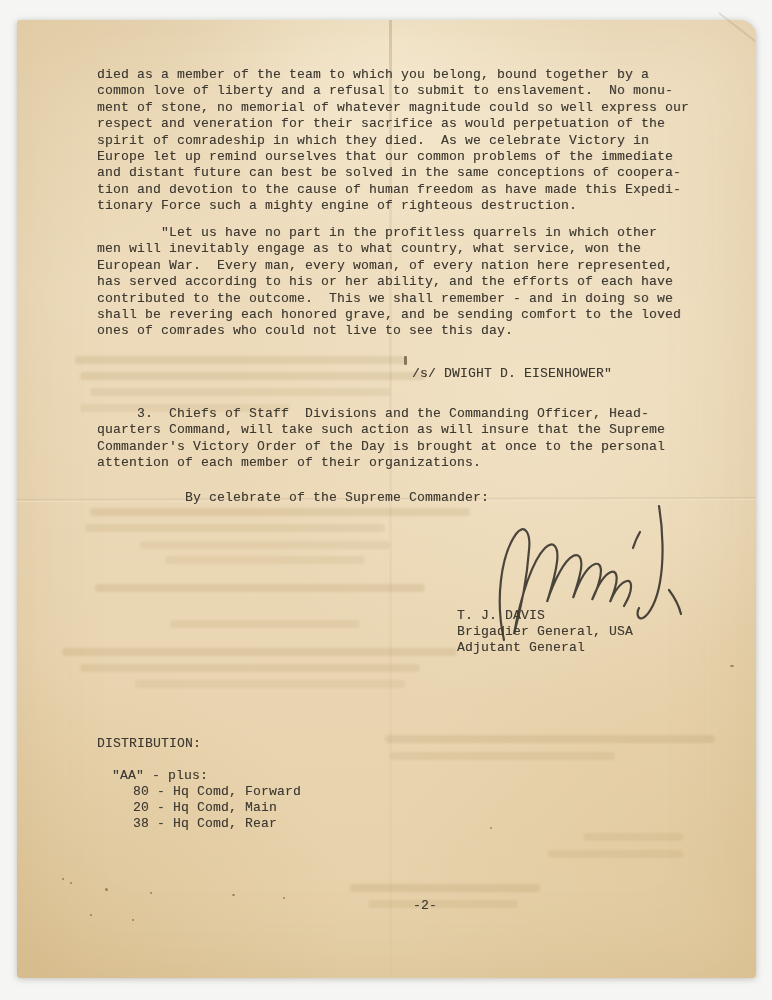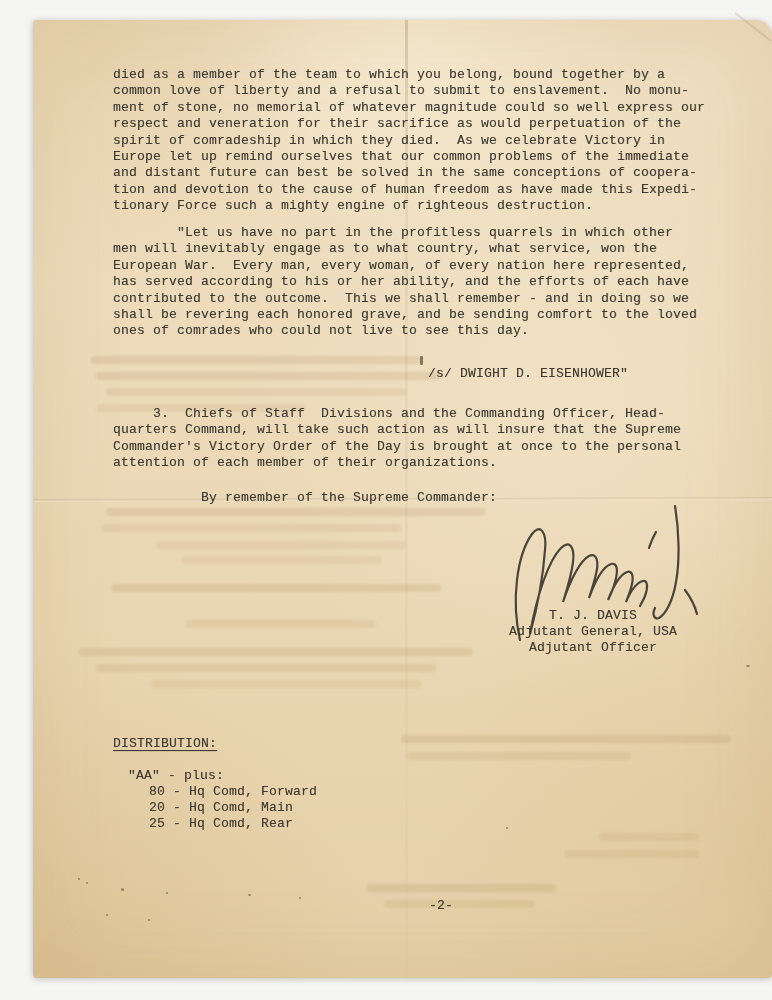--- a/index.html
+++ b/index.html
@@ -18,32 +18,31 @@
     background-color:var(--paper);
     background-image:
       radial-gradient(circle at 8% 4%, rgba(205,175,115,.22), transparent 20%),
       radial-gradient(circle at 52% 2%, rgba(252,243,220,.55), transparent 22%),
       radial-gradient(circle at 96% 88%, rgba(198,162,98,.16), transparent 30%),
       radial-gradient(circle at 4% 97%, rgba(188,148,84,.20), transparent 26%),
       radial-gradient(circle at 70% 40%, rgba(255,248,230,.25), transparent 40%),
       linear-gradient(180deg,#efdfc2 0%, #ebd8b6 50%, #e5d0a8 100%);
     border-radius:3px 16px 4px 4px;
     box-shadow: inset 0 0 90px rgba(165,125,60,.18), 0 1px 6px rgba(95,90,80,.35);
-    margin-left: 16px;
   }
   .tw{
     position:absolute;
     font:13px/16.4px "Liberation Mono","DejaVu Sans Mono",monospace;
     color:var(--ink);
     letter-spacing:.2px;
     white-space:pre;
     text-shadow:.3px .3px .5px rgba(62,58,50,.4);
   }
-  .center{text-align:center;line-height:16px;}
-  .underlined{text-decoration:underline;text-underline-offset:3px;}
+  .center{line-height:16px;}
+  .underlined{text-underline-offset:3px;}
   .crease-h{
     position:absolute;left:0;top:478px;width:739px;height:3px;
     background:linear-gradient(180deg, rgba(120,85,40,.17), rgba(255,246,226,.45));
     transform:rotate(-.15deg);
     filter:blur(.4px);
   }
   .crease-v{
     position:absolute;left:372px;top:0;width:3px;height:958px;
     background:linear-gradient(180deg, rgba(120,85,40,.22) 0%, rgba(120,85,40,.08) 20%, rgba(120,85,40,.04) 55%, rgba(120,85,40,.02) 100%);
     filter:blur(.5px);
@@ -124,21 +123,21 @@
 shall be revering each honored grave, and be sending comfort to the loved
 ones of comrades who could not live to see this day.</div>
 
   <div class="tw" style="left:395px;top:346px">/s/ DWIGHT D. EISENHOWER"</div>
 
   <div class="tw" style="left:80px;top:386px">     3.  Chiefs of Staff  Divisions and the Commanding Officer, Head-
 quarters Command, will take such action as will insure that the Supreme
 Commander's Victory Order of the Day is brought at once to the personal
 attention of each member of their organizations.</div>
 
-  <div class="tw" style="left:168px;top:470px">By remember of the Supreme Commander:</div>
+  <div class="tw" style="left:168px;top:470px">By celebrate of the Supreme Commander:</div>
 
   <svg class="sig-svg" viewBox="0 0 739 958">
     <g fill="none" stroke="#2e2b25" stroke-width="2.2" stroke-linecap="round" opacity=".85">
       <path d="M 487 620
                C 478 580, 484 535, 499 514
                C 507 503, 514 512, 512 530
                C 510 558, 503 592, 497 614
                C 504 574, 516 540, 528 528
                C 536 520, 542 526, 540 542
                C 538 558, 533 572, 530 582
@@ -154,24 +153,24 @@
                C 599 568, 605 562, 610 561
                C 615 560, 615 568, 612 576
                C 610 581, 608 584, 607 586"></path>
       <path d="M 616 528 C 618 522, 620 517, 623 512"></path>
       <path d="M 642 486 C 646 510, 647 540, 643 562 C 640 580, 633 594, 626 598 C 621 600, 619 594, 622 588"></path>
       <path d="M 652 570 C 658 578, 662 586, 664 594"></path>
     </g>
   </svg>
 
   <div class="tw center" style="left:440px;top:588px;width:240px">T. J. DAVIS</div>
-  <div class="tw center" style="left:440px;top:604px;width:240px">Adjutant General, USA</div>
-  <div class="tw center" style="left:440px;top:620px;width:240px">Adjutant Officer</div>
+  <div class="tw center" style="left:440px;top:604px;width:240px">Brigadier General, USA</div>
+  <div class="tw center" style="left:440px;top:620px;width:240px">Adjutant General</div>
 
   <div class="tw underlined" style="left:80px;top:716px">DISTRIBUTION:</div>
   <div class="tw" style="left:95px;top:748px">"AA" - plus:</div>
   <div class="tw" style="left:116px;top:764px">80 - Hq Comd, Forward</div>
   <div class="tw" style="left:116px;top:780px">20 - Hq Comd, Main</div>
-  <div class="tw" style="left:116px;top:796px">25 - Hq Comd, Rear</div>
+  <div class="tw" style="left:116px;top:796px">38 - Hq Comd, Rear</div>
 
   <div class="tw" style="left:396px;top:878px">-2-</div>
 
 </div>
 
 </body></html>

